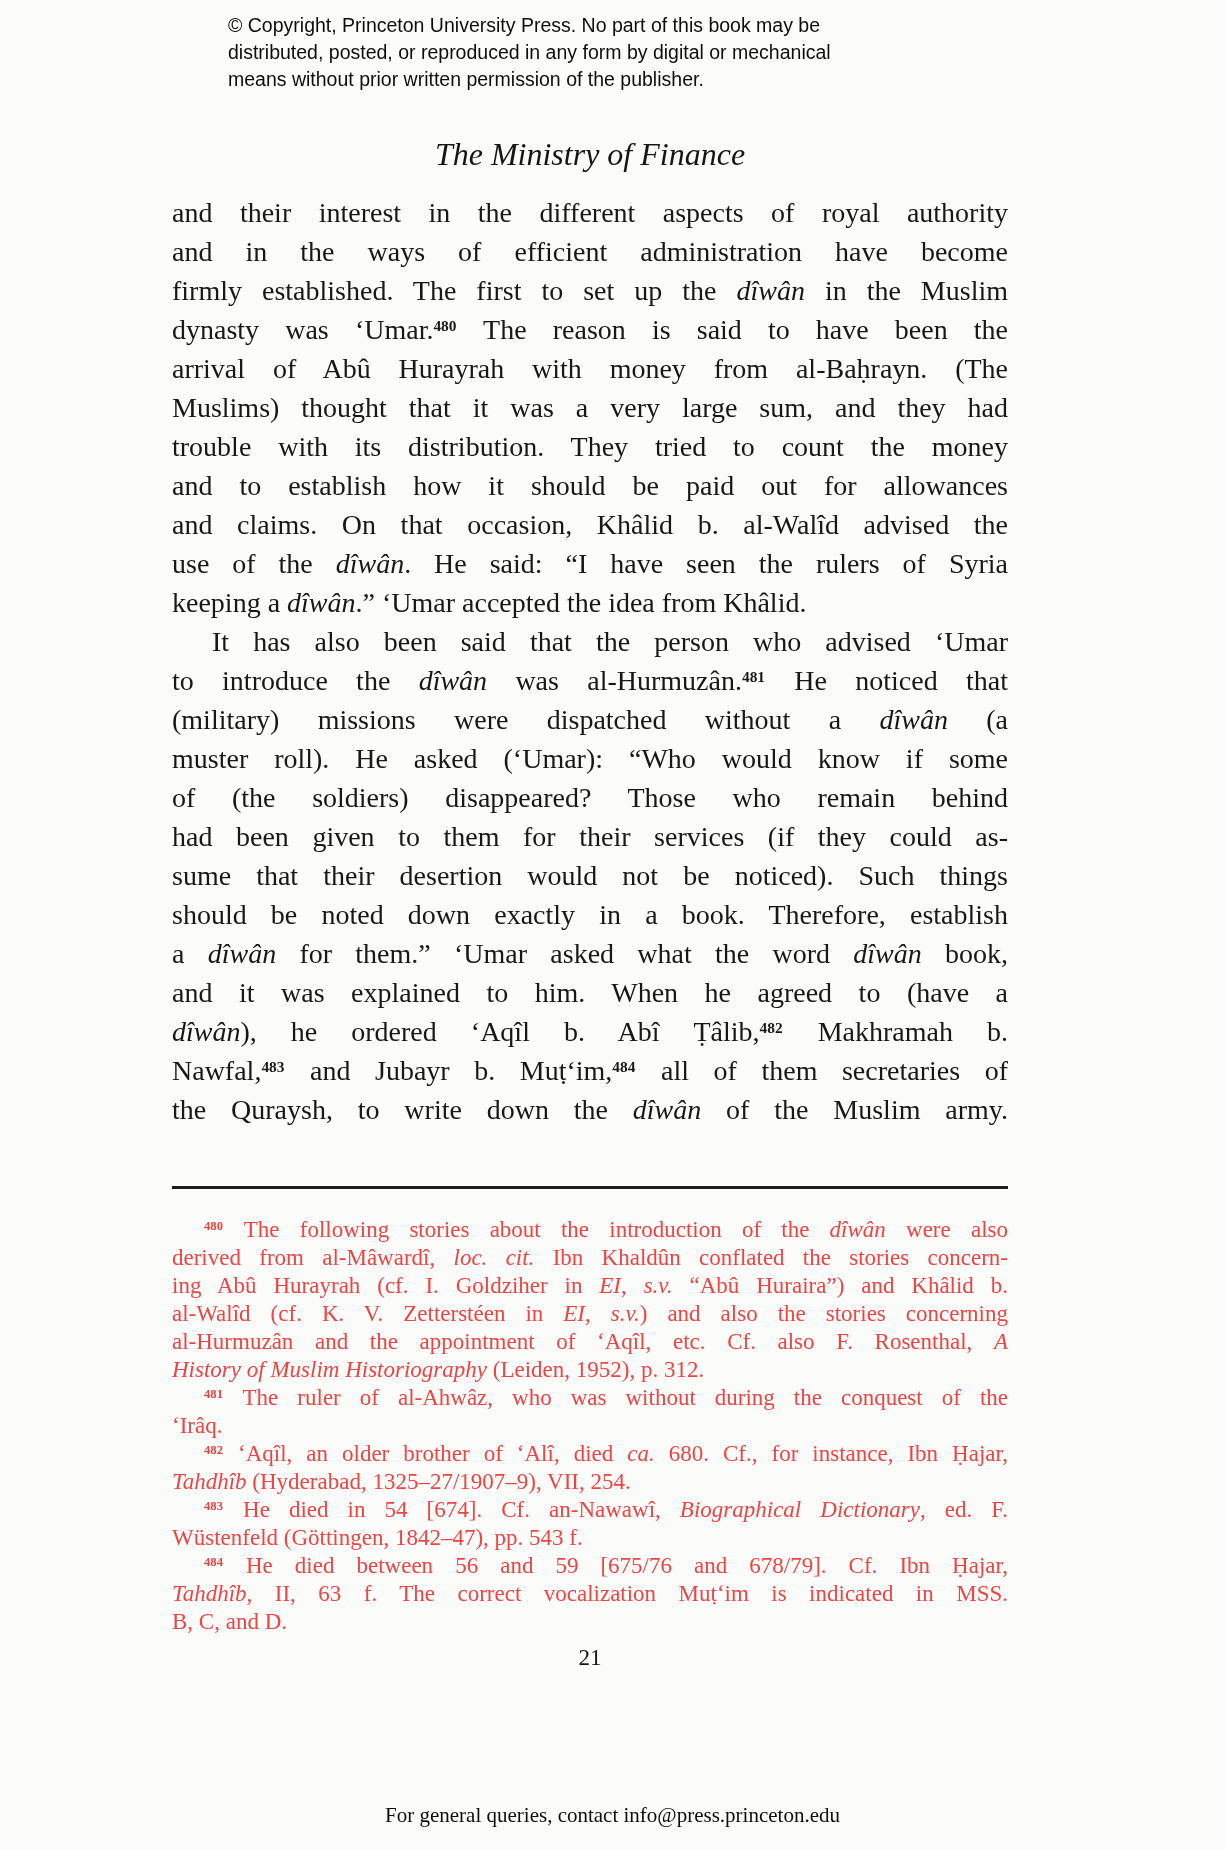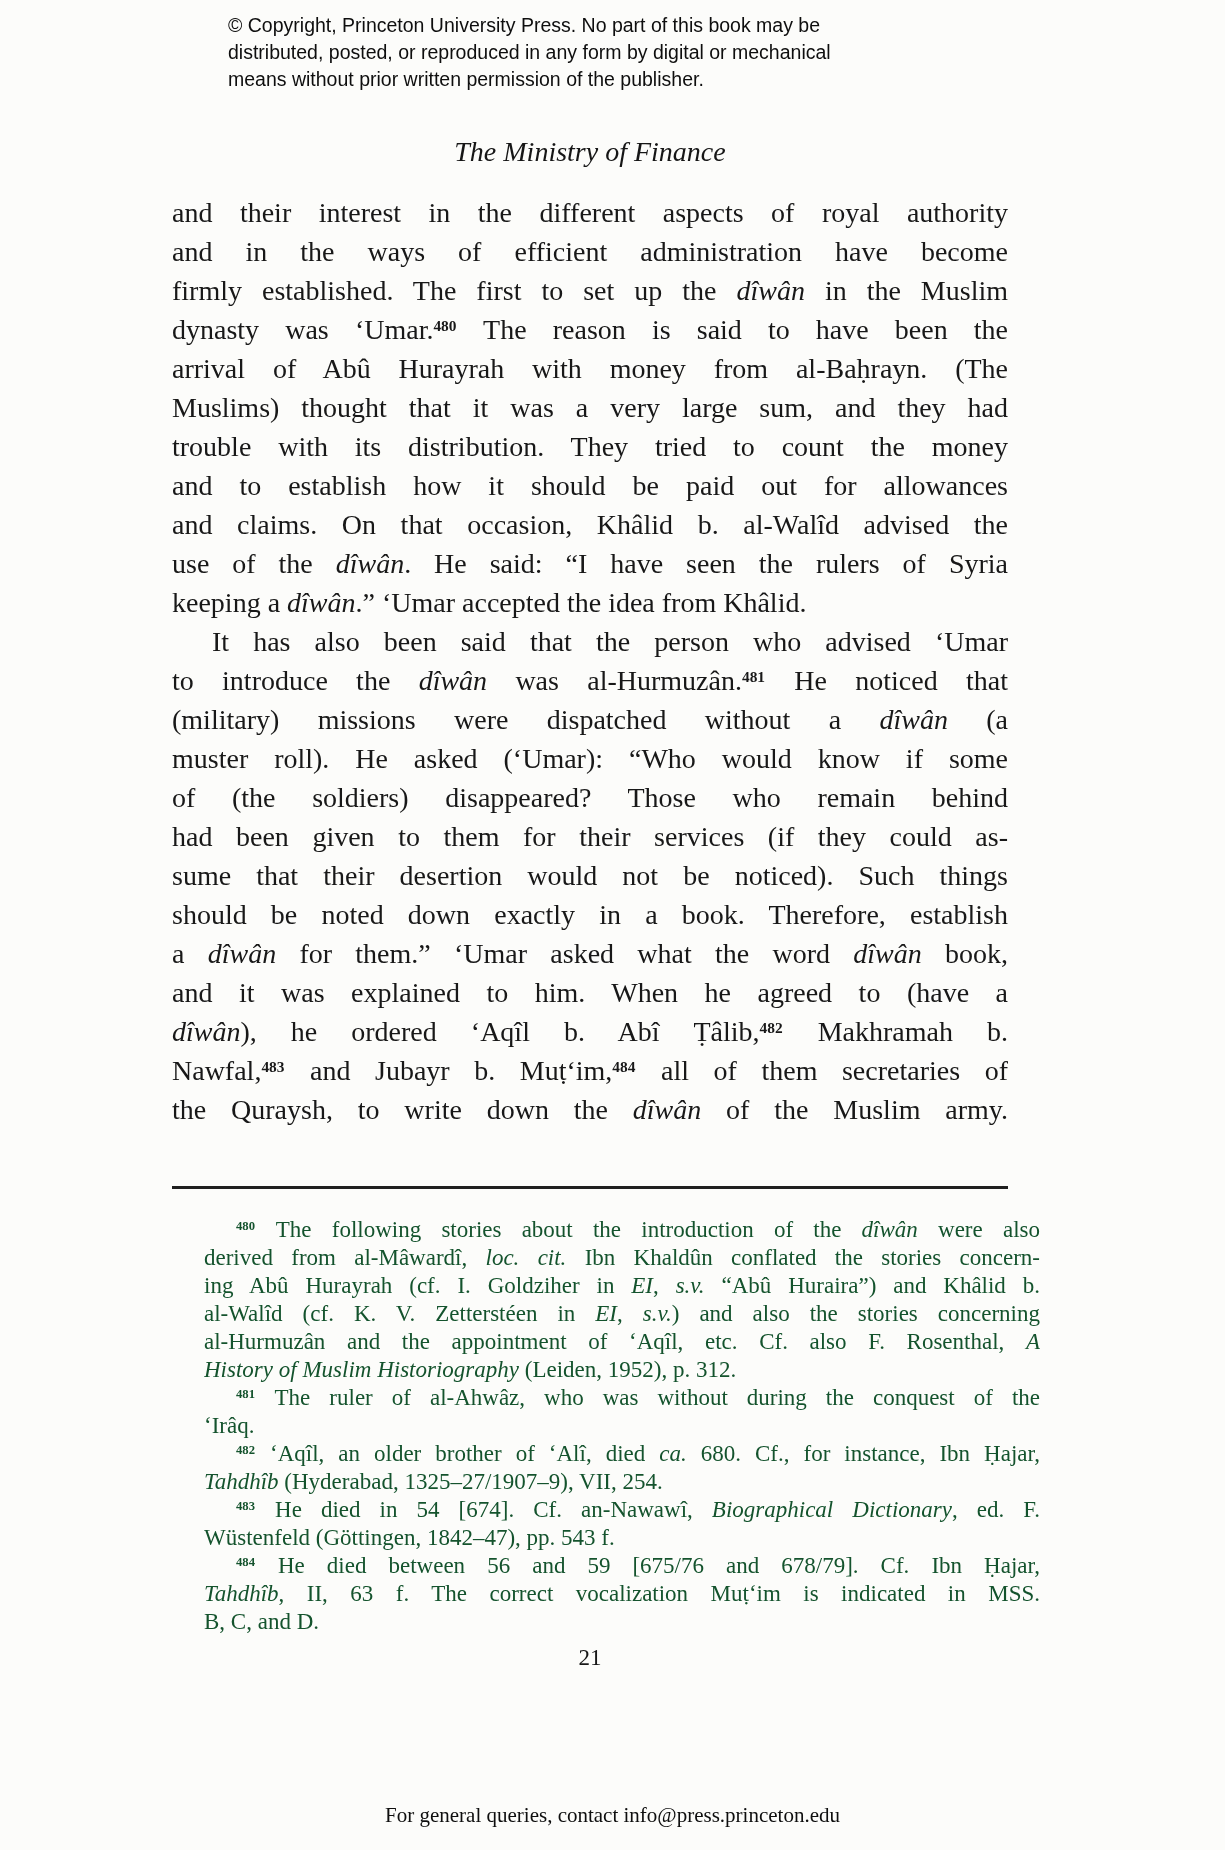--- a/index.html
+++ b/index.html
@@ -29,21 +29,21 @@
   }
   
   .running-head {
     position: absolute;
     left: 172px;
     top: 136px;
     width: 836px;
     text-align: center;
     font-family: "Liberation Serif", "DejaVu Serif", serif;
     font-style: italic;
-    font-size: 28px;
+    font-size: 32px;
     color: #161616;
   }
   
   .body-text {
     position: absolute;
     left: 172px;
     top: 193px;
     width: 836px;
     font-family: "Liberation Serif", "DejaVu Serif", serif;
     font-size: 28px;
@@ -80,22 +80,21 @@
   }
   
   .footnotes {
     position: absolute;
     left: 172px;
     top: 1216px;
     width: 836px;
     font-family: "Liberation Serif", "DejaVu Serif", serif;
     font-size: 23px;
     line-height: 28px;
-    color: #14532d;
-    margin-left: 32px;
+    color: #ef4444;
   }
   .footnotes .line { height: 28px; }
   .footnotes .line.ind { text-indent: 32px; }
   
   .page-number {
     position: absolute;
     left: 172px;
     top: 1645px;
     width: 836px;
     text-align: center;

